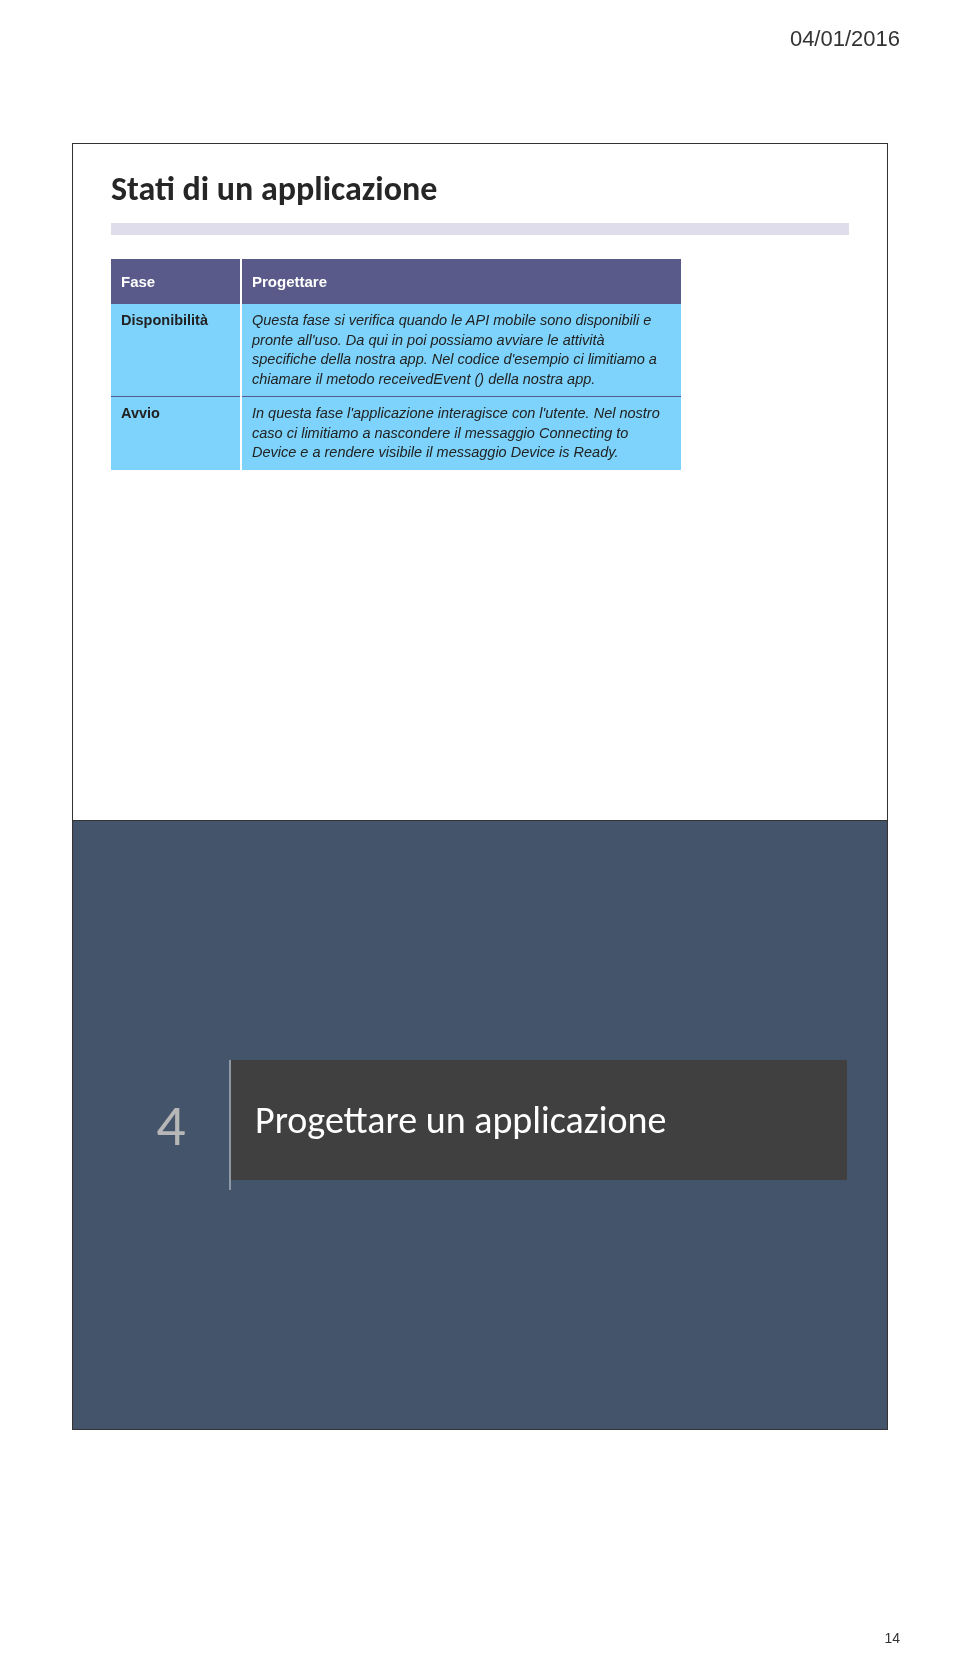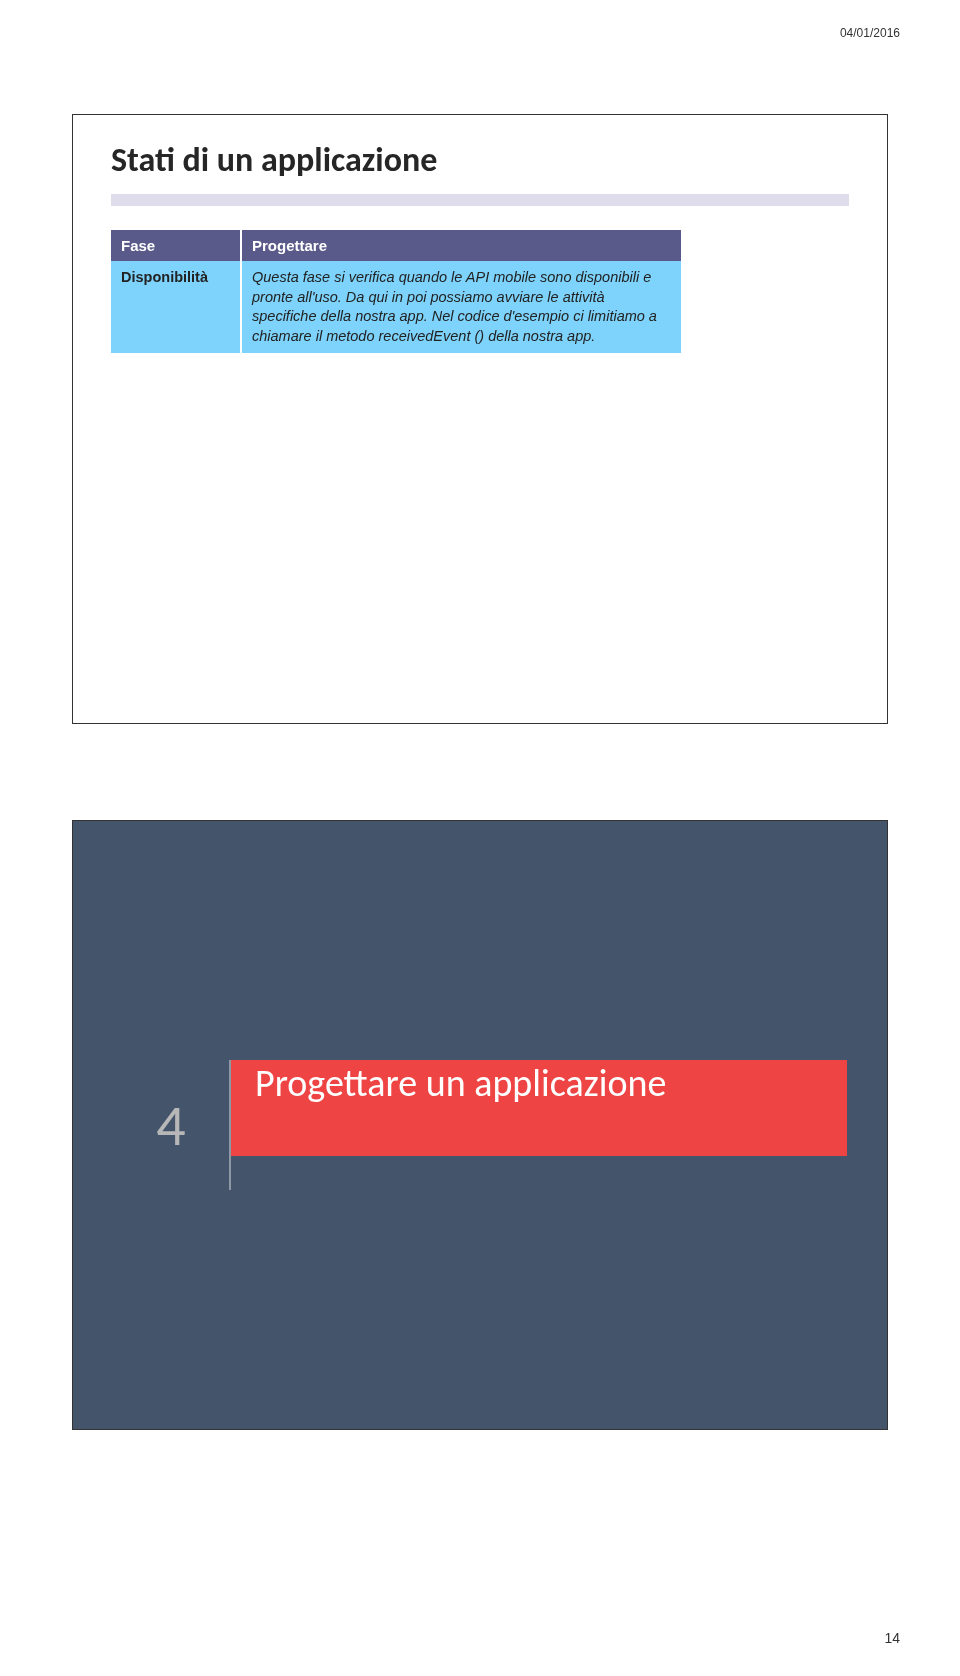--- a/index.html
+++ b/index.html
@@ -8,32 +8,32 @@
       height: 1676px;
       background: #fff;
       font-family: Arial, Helvetica, sans-serif;
       position: relative;
       color: #333;
     }
     .date-header {
       position: absolute;
       top: 26px;
       right: 60px;
-      font-size: 12px;
+      font-size: 22px;
       color: #333;
     }
     .slide {
       position: absolute;
       left: 72px;
       width: 816px;
       border: 1.5px solid #333;
     }
     .slide-top {
-      top: 114px;
-      height: 610px;
+      top: 143px;
+      height: 693px;
       background: #fff;
       padding: 24px 38px 20px 38px;
     }
     .slide-title {
       font-family: Calibri, Arial, sans-serif;
       font-size: 34px;
       font-weight: 700;
       color: #262626;
       margin-bottom: 14px;
     }
@@ -45,21 +45,21 @@
     }
     table.desc {
       border-collapse: collapse;
       width: 570px;
     }
     table.desc th {
       background: #5a5a8a;
       color: #fff;
       font-weight: 700;
       text-align: left;
-      padding: 7px 10px;
+      padding: 14px 10px;
       font-size: 15px;
       border-right: 2px solid #fff;
     }
     table.desc th:last-child { border-right: none; }
     table.desc td {
       background: #7dd3fc;
       padding: 7px 10px;
       font-size: 14.5px;
       line-height: 1.35;
       vertical-align: top;
@@ -88,25 +88,25 @@
       justify-content: center;
       background: #44546a;
       border-right: 2px solid rgba(255,255,255,0.4);
     }
     .section-number {
       color: #b7b7b7;
       font-size: 58px;
       font-family: Calibri, Arial, sans-serif;
     }
     .section-title-box {
-      height: 96px;
+      height: 120px;
       flex: 1;
-      background: #ef4444;
+      background: #404040;
       display: flex;
-      align-items: flex-start;
+      align-items: center;
       padding-left: 24px;
     }
     .section-title {
       color: #fff;
       font-size: 38px;
       font-family: Calibri, Arial, sans-serif;
     }
     .section-row {
       display: flex;
       align-items: stretch;
@@ -135,20 +135,24 @@
       <tr>
         <th>Fase</th>
         <th>Progettare</th>
       </tr>
     </thead>
     <tbody>
       <tr>
         <td class="phase-cell">Disponibilità</td>
         <td class="desc-cell">Questa fase si verifica quando le API mobile sono disponibili e pronte all'uso. Da qui in poi possiamo avviare le attività specifiche della nostra app. Nel codice d'esempio ci limitiamo a chiamare il metodo receivedEvent () della nostra app.</td>
       </tr>
+      <tr class="row-sep">
+        <td class="phase-cell">Avvio</td>
+        <td class="desc-cell">In questa fase l'applicazione interagisce con l'utente. Nel nostro caso ci limitiamo a nascondere il messaggio Connecting to Device e a rendere visibile il messaggio Device is Ready.</td>
+      </tr>
     </tbody>
   </table>
 </div>
 
 <div class="slide slide-bottom">
   <div class="section-row">
     <div class="section-number-box">
       <span class="section-number">4</span>
     </div>
     <div class="section-title-box">

